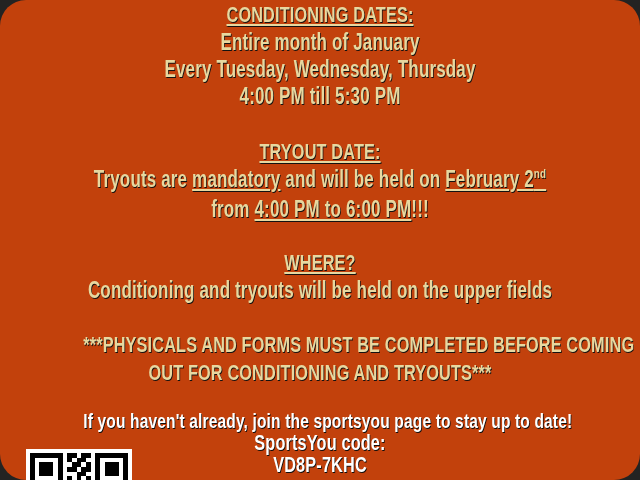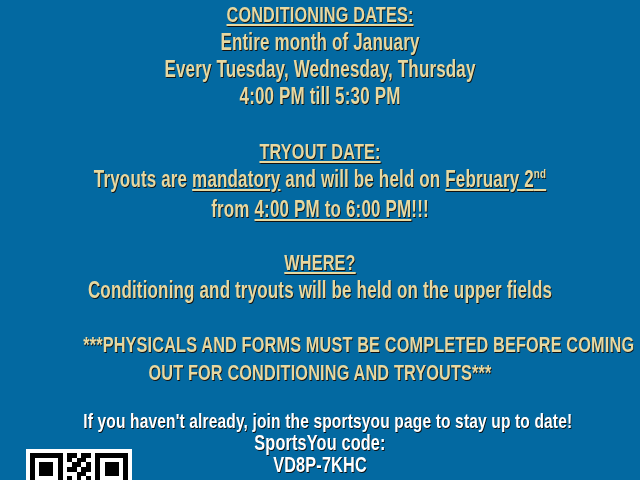--- a/index.html
+++ b/index.html
@@ -11,22 +11,23 @@
     height: 480px;
     background: #242322;
     overflow: hidden;
     font-family: "Liberation Sans Narrow", "Liberation Sans", sans-serif;
   }
 
   #flyer {
     position: relative;
     width: 640px;
     height: 480px;
-    background: #0369a1;
+    background: #c2410c;
     box-sizing: border-box;
+    border-radius: 26px;
   }
 
   
   .line {
     text-align: center;
     color: #e7d8a0;
     font-weight: bold;
     letter-spacing: 0.2px;
     line-height: 1.0;
     white-space: nowrap;

